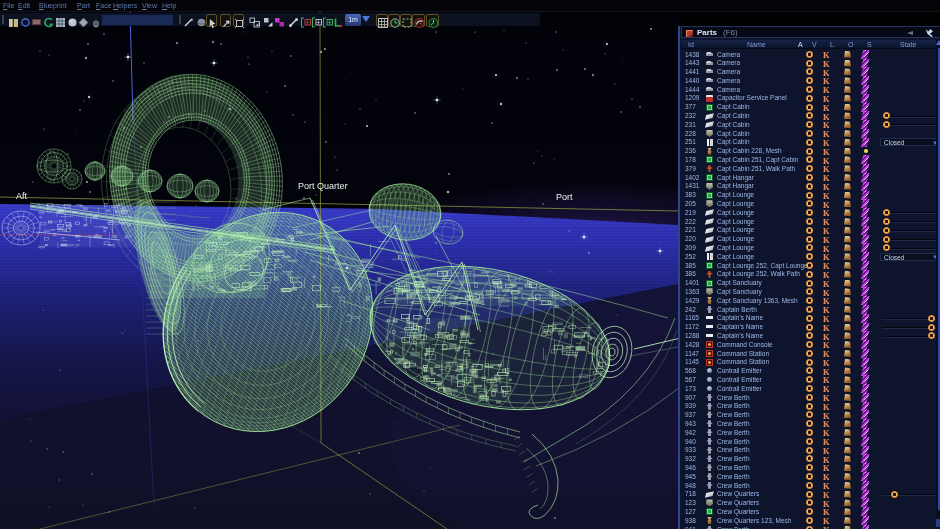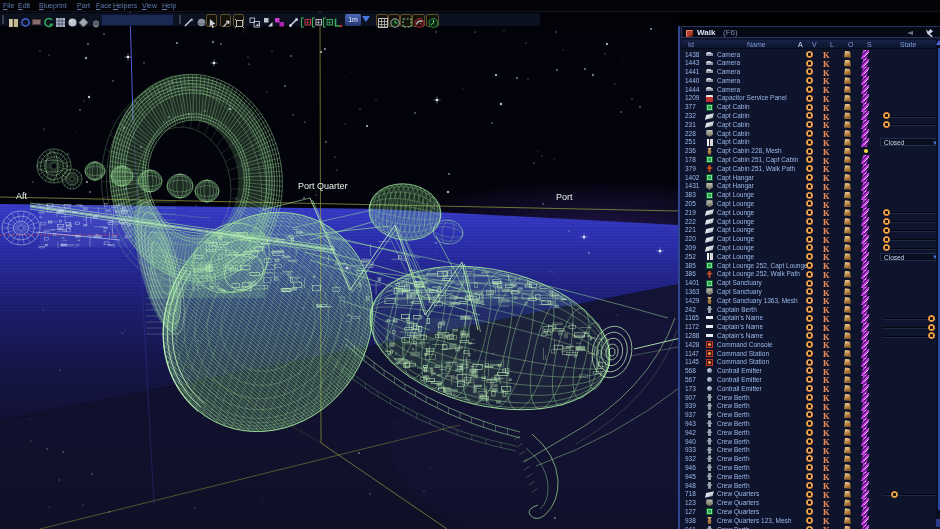--- a/index.html
+++ b/index.html
@@ -1641,21 +1641,21 @@
           <path d="M6.5 6 L6.5 2.8 M6.5 6 L3.8 7.8" stroke="#60e880" stroke-width="1"></path>
         </svg></span>
 <span style="position:absolute;left:101px;top:0.5px;width:73px;height:12px;background:#1a2a55;border:1px solid #0a1230"></span>
 <span style="position:absolute;left:179px;top:2px;width:2px;height:9px;background:#3a3f4c"></span>
 <span style="position:absolute;left:345px;top:0.5px;width:16px;height:12px;background:linear-gradient(180deg,#4a68b8,#24356e);border-radius:2px;color:#e8f0ff;font-size:7px;text-align:center;line-height:12px">1m</span>
 <span style="position:absolute;left:362px;top:3px;width:0;height:0;border-left:4px solid transparent;border-right:4px solid transparent;border-top:6px solid #4a74e0"></span>
 </div>
 <div id="panel">
 <div id="ptitle">
         <span class="pi"></span>
-        <b>Walk</b>
+        <b>Parts</b>
         <i>(F6)</i>
         <span class="w1"></span>
         <span class="w2"></span>
       </div>
 <div id="phead">
         <i style="left:7px">Id</i>
         <i style="left:66px">Name</i>
         <i style="left:117px;color:#cfe2ff">A</i>
         <i style="left:131px">V</i>
         <i style="left:149px">L</i>

